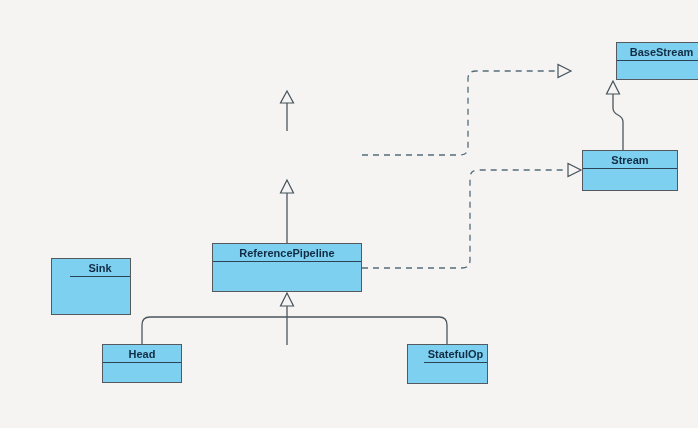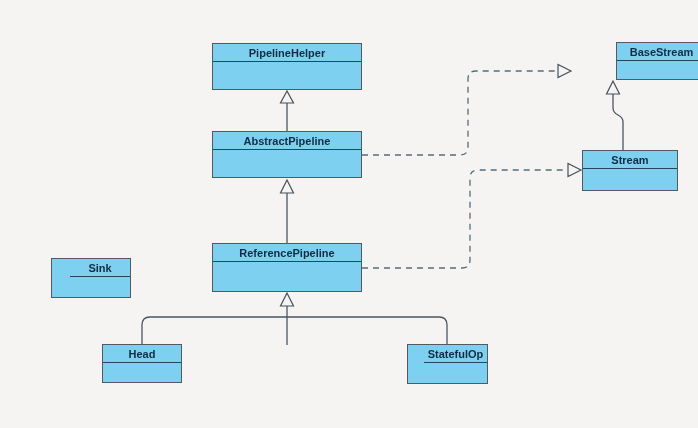--- a/index.html
+++ b/index.html
@@ -64,36 +64,28 @@
     <path class="solid-edge" d="M623,150 L623,122 C623,113 613,117 613,108 L613,94"></path>
     <polygon class="arrow-head" points="613,81 606.5,94 619.5,94"></polygon>
 
     <path class="dashed-edge" d="M362,155 L460,155 Q468,155 468,147 L468,79 Q468,71 476,71 L557,71"></path>
     <polygon class="arrow-head" points="571,71 558,64.5 558,77.5"></polygon>
 
     <path class="dashed-edge" d="M362,268 L462,268 Q470,268 470,260 L470,178 Q470,170 478,170 L567,170"></path>
     <polygon class="arrow-head" points="581,170 568,163.5 568,176.5"></polygon>
   </svg>
 
-  <div class="uml-node" style="left:212px; top:43px; width:150px; height:47px;">
-    <div class="uml-title">PipelineHelper</div>
-    <div class="uml-body"></div>
-  </div>
 
-  <div class="uml-node" style="left:212px; top:131px; width:150px; height:47px;">
-    <div class="uml-title">AbstractPipeline</div>
-    <div class="uml-body"></div>
-  </div>
 
   <div class="uml-node" style="left:212px; top:243px; width:150px; height:49px;justify-content:flex-end;">
     <div class="uml-title">ReferencePipeline</div>
     <div class="uml-body"></div>
   </div>
 
-  <div class="uml-node" style="left:51px; top:258px; width:80px; height:40px;padding-left:18px;">
+  <div class="uml-node" style="left:51px; top:258px; width:80px; height:57px;padding-left:18px;">
     <div class="uml-title">Sink</div>
     <div class="uml-body"></div>
   </div>
 
   <div class="uml-node" style="left:102px; top:344px; width:80px; height:39px;">
     <div class="uml-title">Head</div>
     <div class="uml-body"></div>
   </div>
 
 

